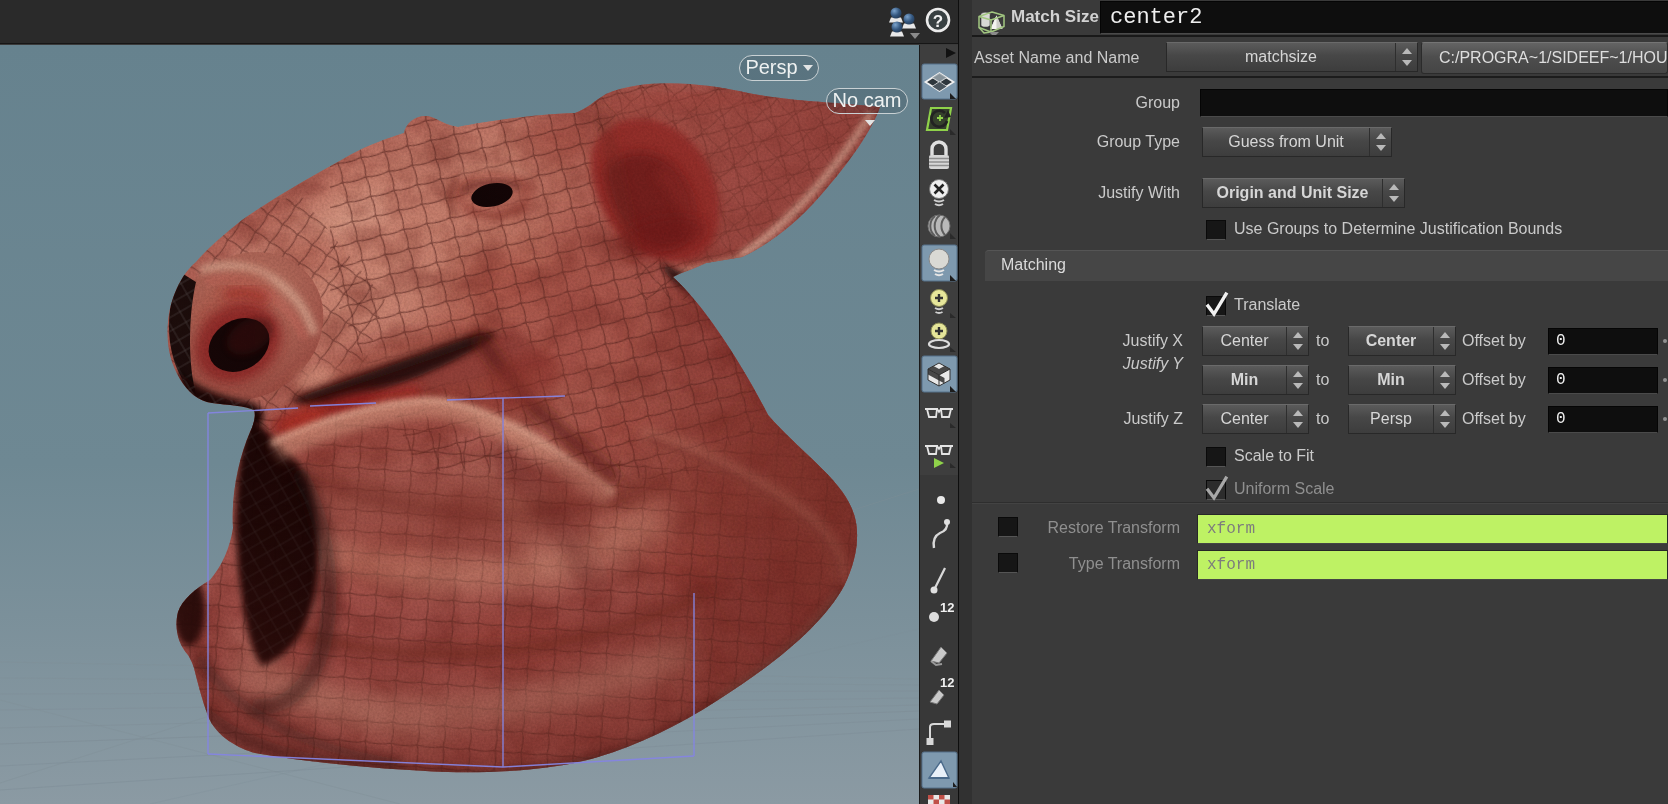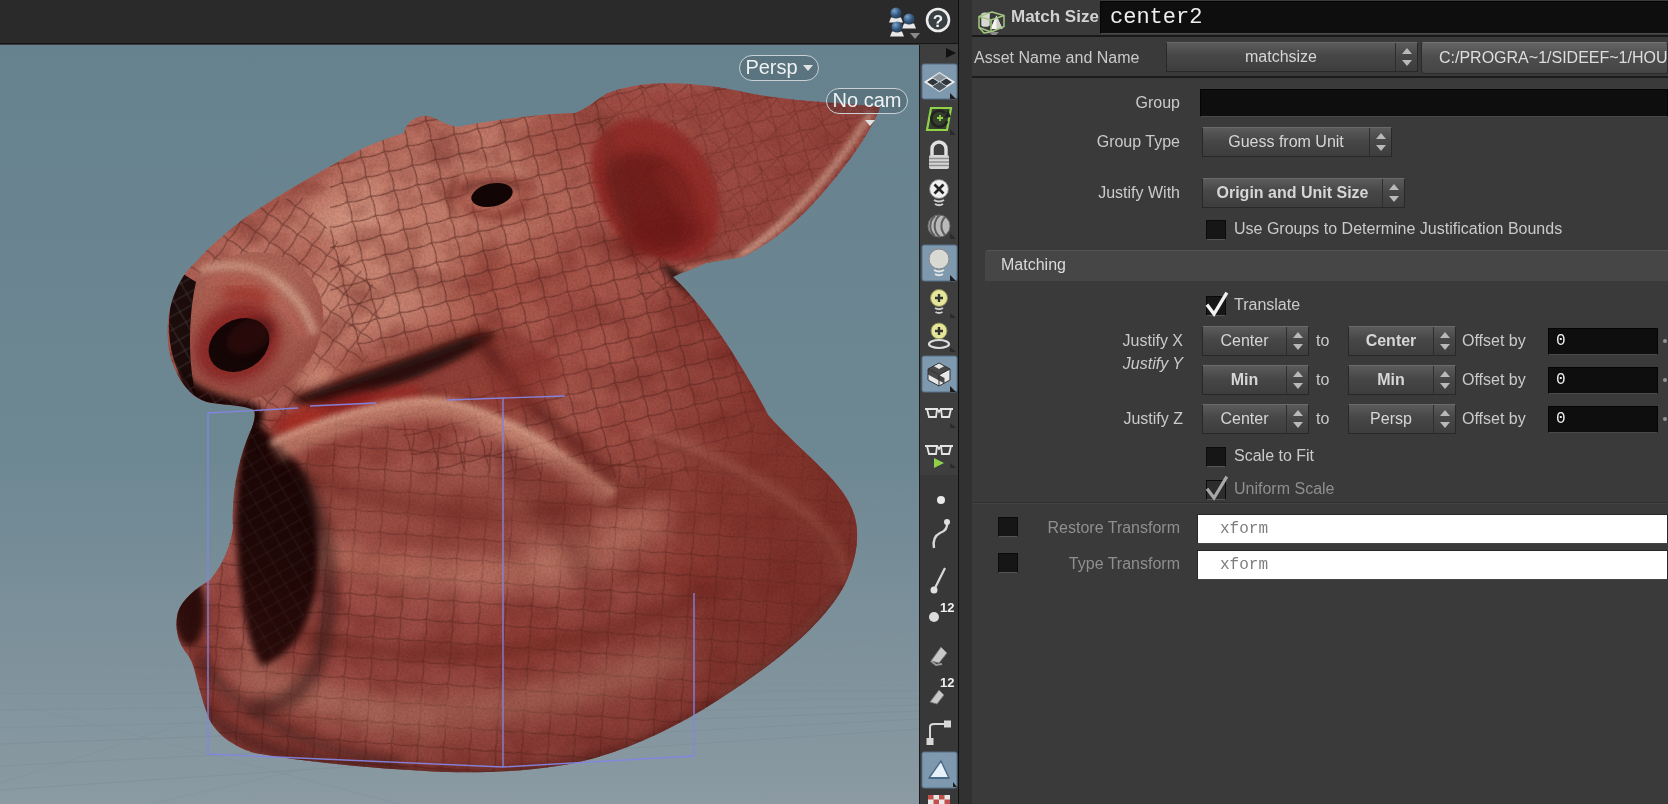--- a/index.html
+++ b/index.html
@@ -18,22 +18,22 @@
   .lblr{position:absolute;color:#cacaca;font-size:16px;white-space:nowrap;text-align:right;}
   .dis{color:#8f8f8f;}
   .combo{position:absolute;height:30px;border-radius:0;background:linear-gradient(#5b5b5b,#474747 45%,#3d3d3d);
          border:1px solid #282828;border-top-color:#6a6a6a;color:#d6d6d6;font-size:16px;}
   .combo .txt{position:absolute;left:0;right:22px;top:0;bottom:0;text-align:center;line-height:28px;}
   .combo .spin{position:absolute;right:0;top:0;width:22px;height:100%;border-left:1px solid #2e2e2e;}
   .spin:before{content:"";position:absolute;left:6px;top:5px;width:0;height:0;border-left:5px solid transparent;border-right:5px solid transparent;border-bottom:6px solid #b9b9b9;}
   .spin:after{content:"";position:absolute;left:6px;bottom:5px;width:0;height:0;border-left:5px solid transparent;border-right:5px solid transparent;border-top:6px solid #b9b9b9;}
   .blackfield{position:absolute;background:#0e0e0e;border:1px solid #050505;border-bottom-color:#4a4a4a;color:#efefef;
               font-family:"Liberation Mono",monospace;font-size:16px;}
-  .xfield{position:absolute;background:#ffffff;border:1px solid #272727;border-bottom-color:#454545;color:#7d7d7d;
-          font-family:"Liberation Mono",monospace;font-size:16px;line-height:28px;padding-left:22px;}
+  .xfield{position:absolute;background:#bef264;border:1px solid #272727;border-bottom-color:#454545;color:#7d7d7d;
+          font-family:"Liberation Mono",monospace;font-size:16px;line-height:28px;padding-left:9px;}
   .cb{position:absolute;width:20px;height:20px;background:#161616;border:1px solid #0a0a0a;border-bottom-color:#555;}
   .ladder{position:absolute;width:4px;height:4px;border-radius:2px;background:#909090;}
 </style>
 </head>
 <body>
 
 <div id="viewport">
   <svg id="vpsvg" width="919" height="759" viewBox="0 45 919 759" xmlns="http://www.w3.org/2000/svg">
   <defs>
     <linearGradient id="bgG" x1="0" y1="45" x2="0" y2="804" gradientUnits="userSpaceOnUse">

